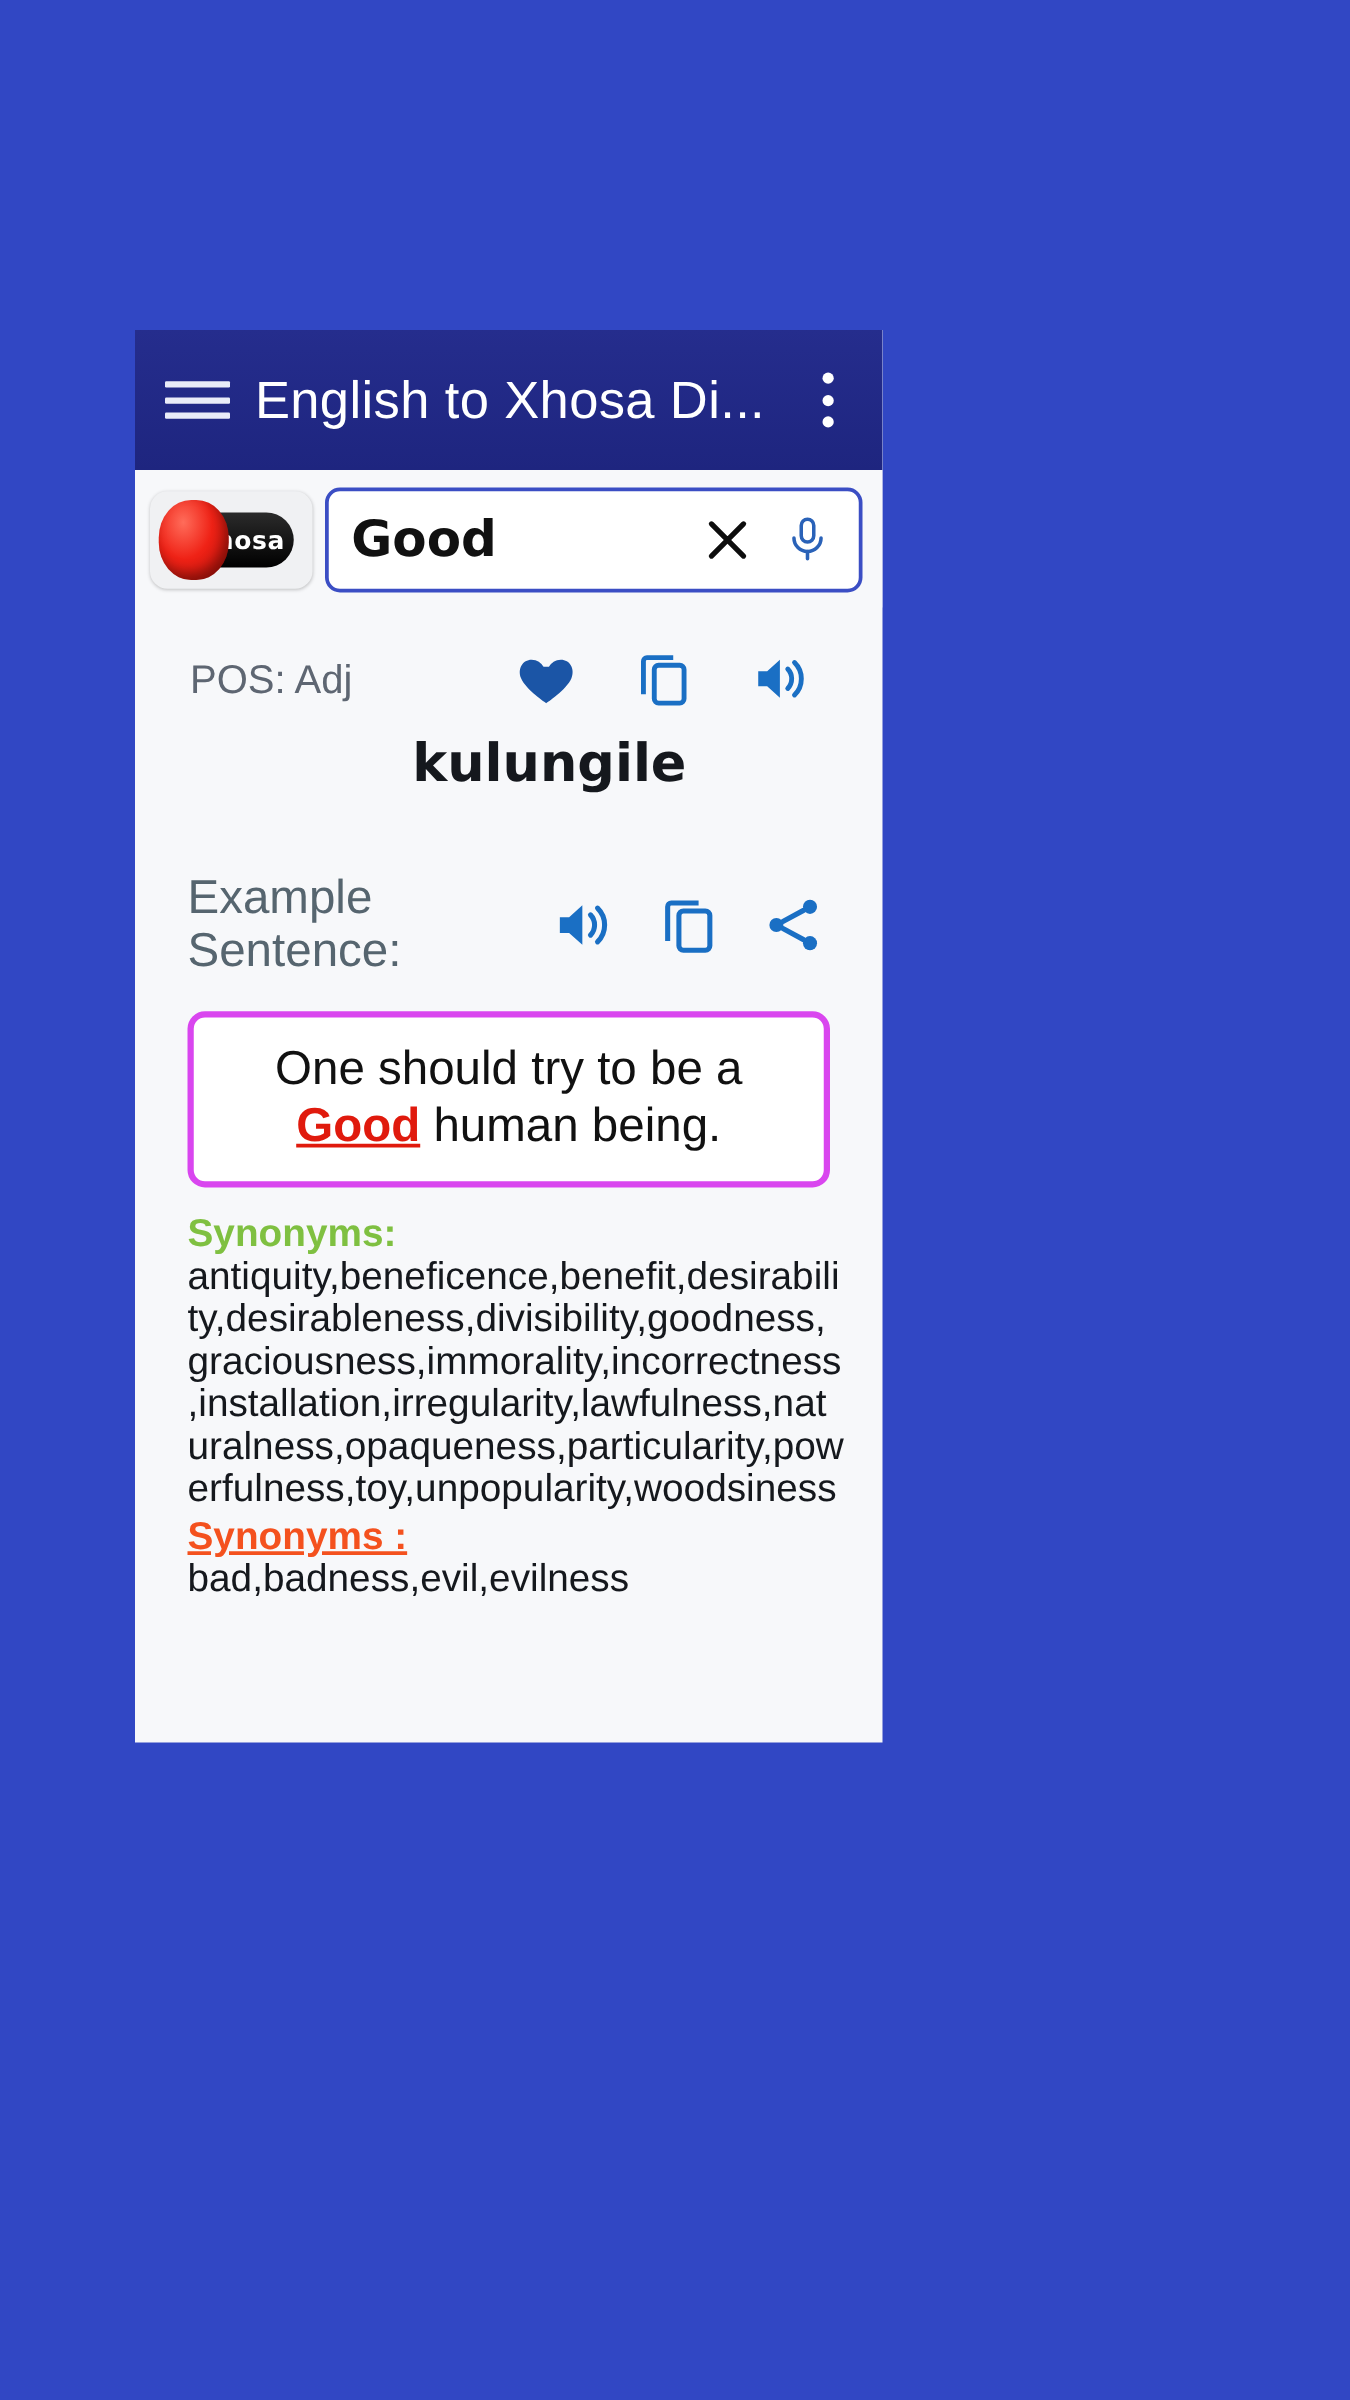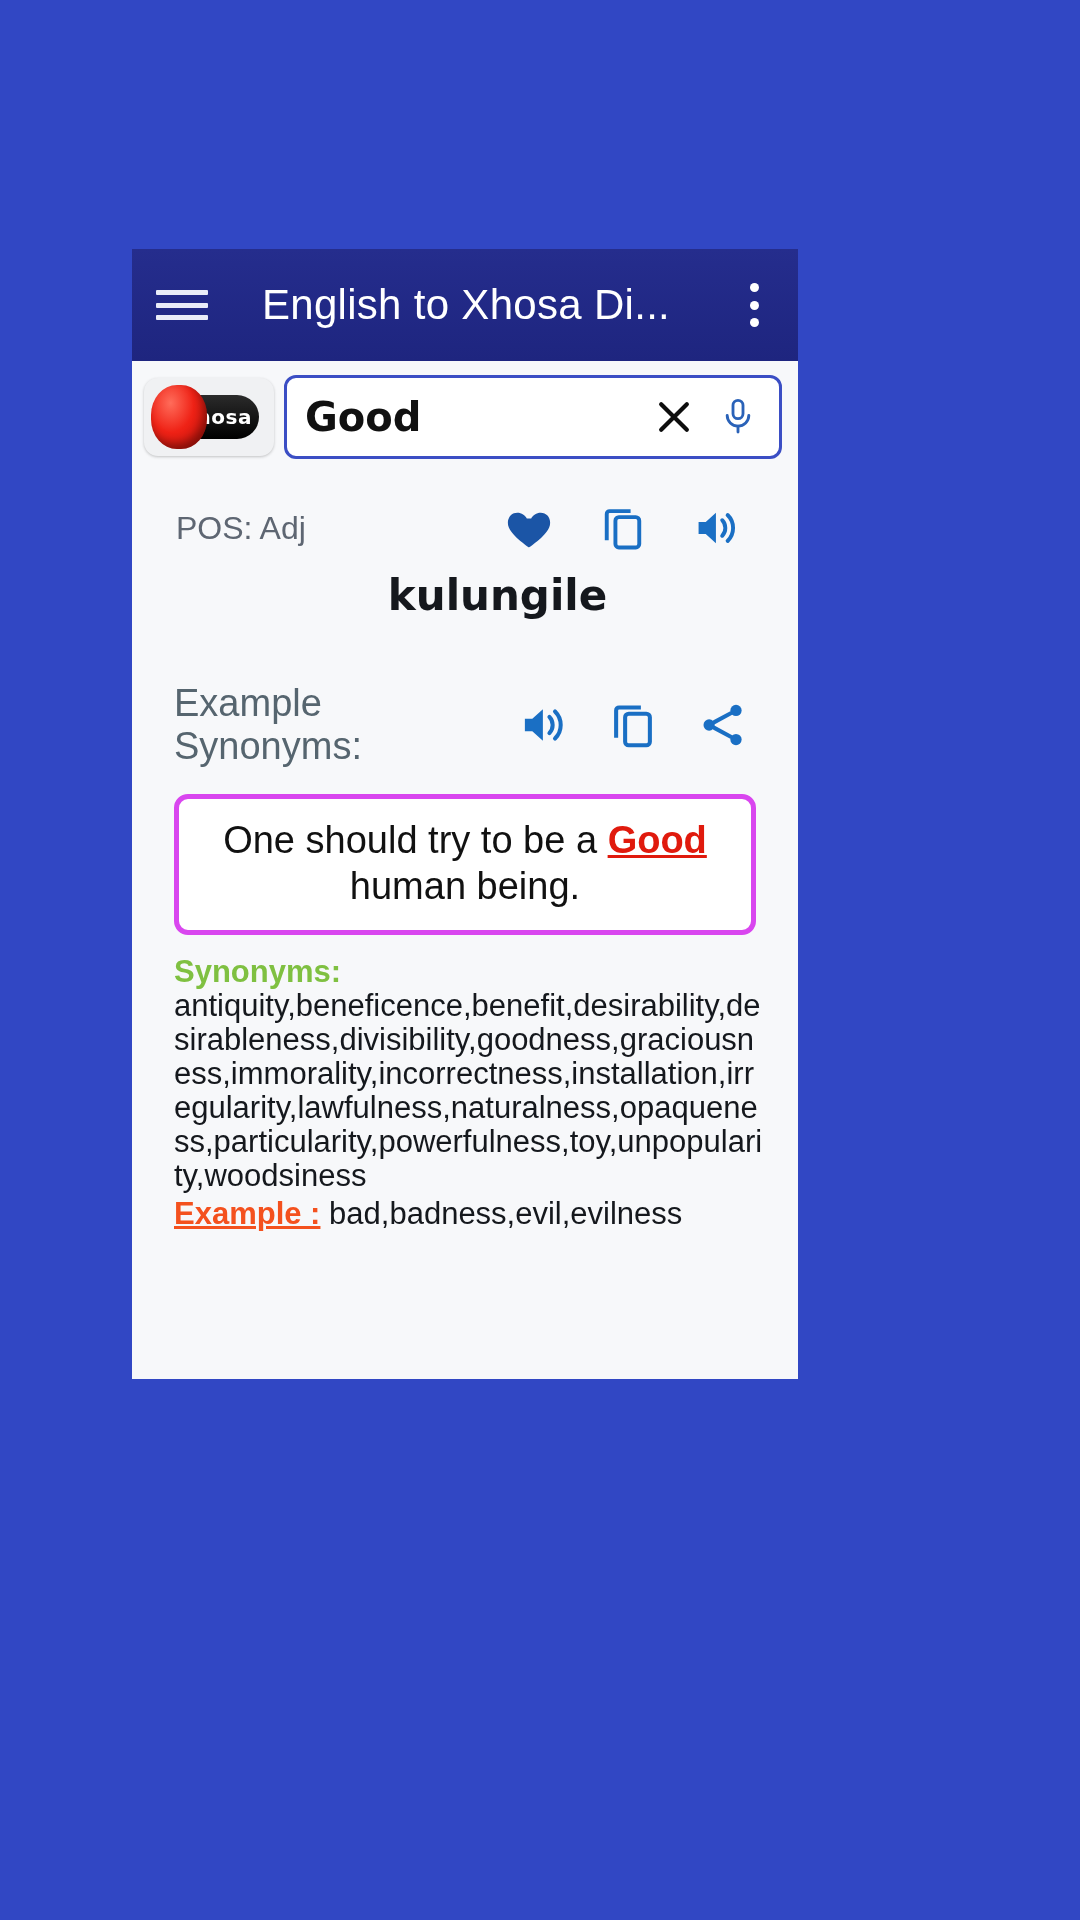--- a/index.html
+++ b/index.html
@@ -4,25 +4,24 @@
 <style>
   * { margin:0; padding:0; box-sizing:border-box; }
   html,body { width:1080px; height:1920px; }
   body {
     background:#3147c4;
     font-family:"Liberation Sans", sans-serif;
     overflow:hidden;
   }
   #phone {
     position:absolute;
-    left:108px; top:249px;
-    width:666px; height:1130px;
+    left:108px; top:264px;
+    width:598px; height:1130px;
     background:#f7f8fa;
     overflow:hidden;
-    margin-left:24px;
   }
   
   .appbar {
     height:112px;
     background:#222a8a;
     background:linear-gradient(180deg,#252d8d 0%,#1e257f 100%);
     display:flex; align-items:center;
     padding:0 24px;
     position:relative;
   }
@@ -194,21 +193,21 @@
         <svg width="56" height="52" viewBox="0 0 24 24">
           <path d="M3.5 9.2h3.3L11.5 5v14L6.8 14.8H3.5z" fill="#1a6fc4"></path>
           <path d="M14.4 8.4a5.2 5.2 0 0 1 0 7.2M16.9 6a8.4 8.4 0 0 1 0 12" stroke="#1a6fc4" stroke-width="1.8" fill="none" stroke-linecap="round"></path>
         </svg>
       </div>
     </div>
 
     <div class="word">kulungile</div>
 
     <div class="exrow">
-      <div class="ex-label">Example Synonyms:</div>
+      <div class="ex-label">Example Sentence:</div>
       <div class="gap1"></div>
       <div class="act" style="margin-left:0">
         <svg width="58" height="54" viewBox="0 0 24 24">
           <path d="M3.5 9.2h3.3L11.5 5v14L6.8 14.8H3.5z" fill="#1a6fc4"></path>
           <path d="M14.4 8.4a5.2 5.2 0 0 1 0 7.2M16.9 6a8.4 8.4 0 0 1 0 12" stroke="#1a6fc4" stroke-width="1.8" fill="none" stroke-linecap="round"></path>
         </svg>
       </div>
       <div class="gap2"></div>
       <div class="act">
         <svg width="54" height="58" viewBox="0 0 24 24" fill="none" stroke="#1a6fc4" stroke-width="1.8">
@@ -229,18 +228,18 @@
     <div class="exbox">
       <span>One should try to be a </span><span class="hl">Good</span><span> human being.</span>
     </div>
 
     <div class="meta">
       <div class="row syn-block">
         <span class="k-syn">Synonyms:</span>
         <span class="val">antiquity,beneficence,benefit,desirability,desirableness,divisibility,goodness,graciousness,immorality,incorrectness,installation,irregularity,lawfulness,naturalness,opaqueness,particularity,powerfulness,toy,unpopularity,woodsiness</span>
       </div>
       <div class="row">
-        <span class="k-ant">Example :</span>
+        <span class="k-ant">Synonyms :</span>
         <span class="val">bad,badness,evil,evilness</span>
       </div>
     </div>
   </div>
 </div>
 
 </body></html>

